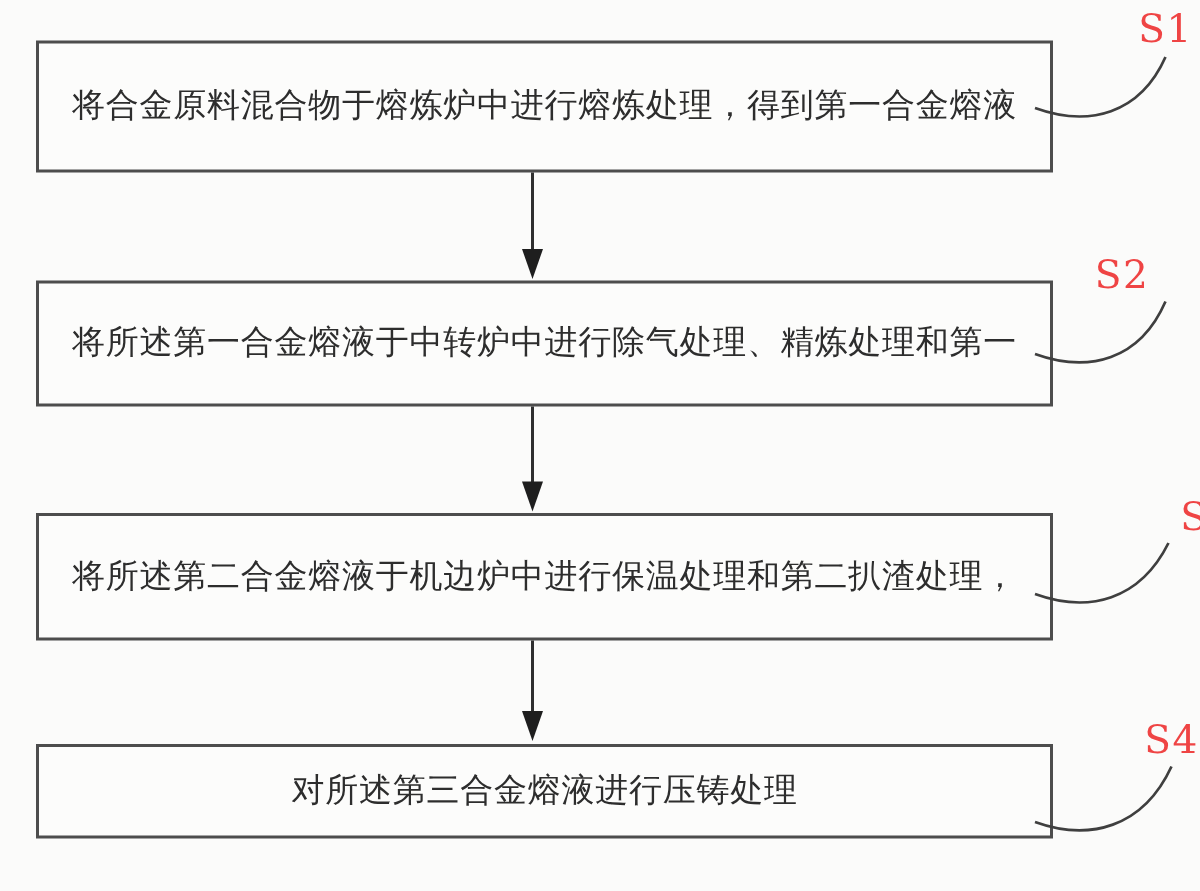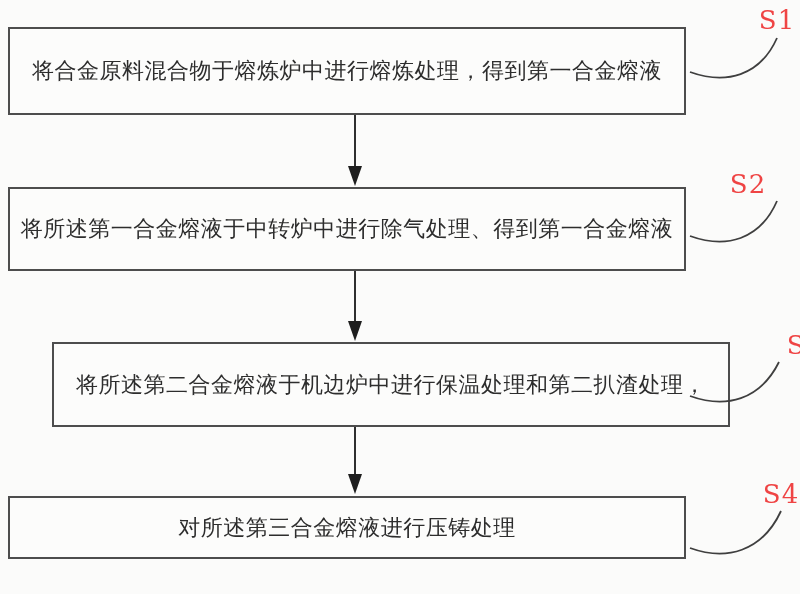--- a/index.html
+++ b/index.html
@@ -10,39 +10,39 @@
   .canvas {
     position: relative;
     width: 800px;
     height: 594px;
     background: #fbfbfa;
     overflow: hidden;
     font-family: "DejaVu Serif", "Liberation Serif", serif;
   }
   .step-box {
     position: absolute;
-    left: 8px;
+    left: 24px;
     width: 678px;
     border: 2px solid #4d4d4d;
     background: #fcfcfb;
     display: flex;
     flex-direction: column;
     align-items: center;
     justify-content: center;
     text-align: center;
     color: #2d2d2d;
     font-size: 22px;
     line-height: 36px;
     letter-spacing: 0.5px;
     box-sizing: border-box;
   }
   .step-box .line { display: block; white-space: nowrap; }
   .box-1 { top: 27px;  height: 88px; }
   .box-2 { top: 187px; height: 84px; }
-  .box-3 { top: 342px; height: 85px; margin-left: 44px; }
+  .box-3 { top: 342px; height: 85px; }
   .box-4 { top: 496px; height: 63px; }
   .svg-overlay {
     position: absolute;
     top: 0; left: 0;
     width: 800px;
     height: 594px;
     pointer-events: none;
   }
   .step-label {
     position: absolute;
@@ -60,21 +60,21 @@
 </head>
 <body>
 
 <div class="canvas">
 
   <div class="step-box box-1">
     <span class="line">将合金原料混合物于熔炼炉中进行熔炼处理，得到第一合金熔液</span>
   </div>
 
   <div class="step-box box-2">
-    <span class="line">将所述第一合金熔液于中转炉中进行除气处理、得到第一合金熔液</span>
+    <span class="line">将所述第一合金熔液于中转炉中进行除气处理、精炼处理和第一</span>
   </div>
 
   <div class="step-box box-3">
     <span class="line">将所述第二合金熔液于机边炉中进行保温处理和第二扒渣处理，</span>
   </div>
 
   <div class="step-box box-4">
     <span class="line">对所述第三合金熔液进行压铸处理</span>
   </div>
 

